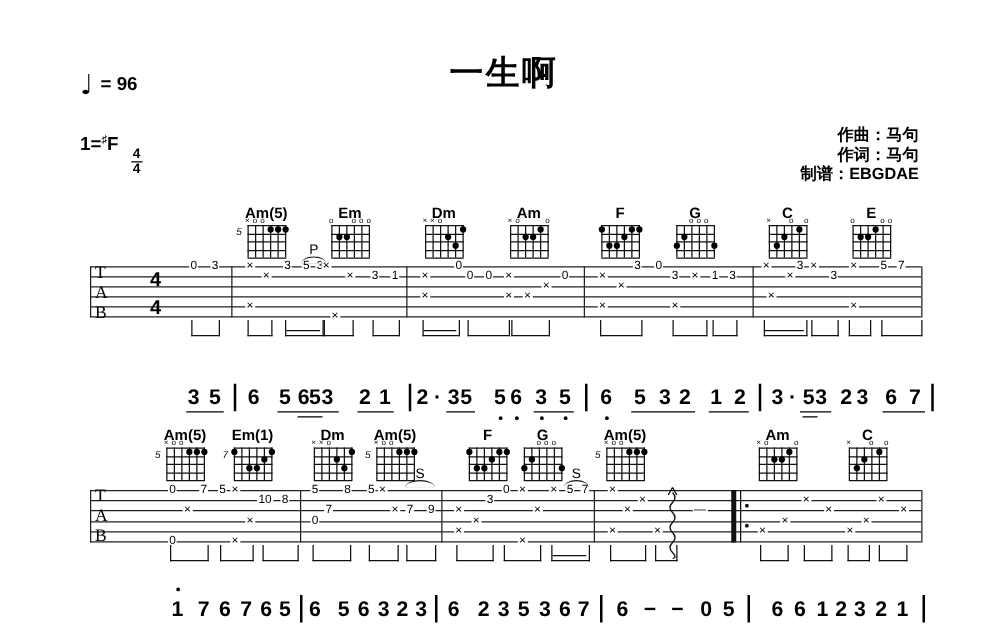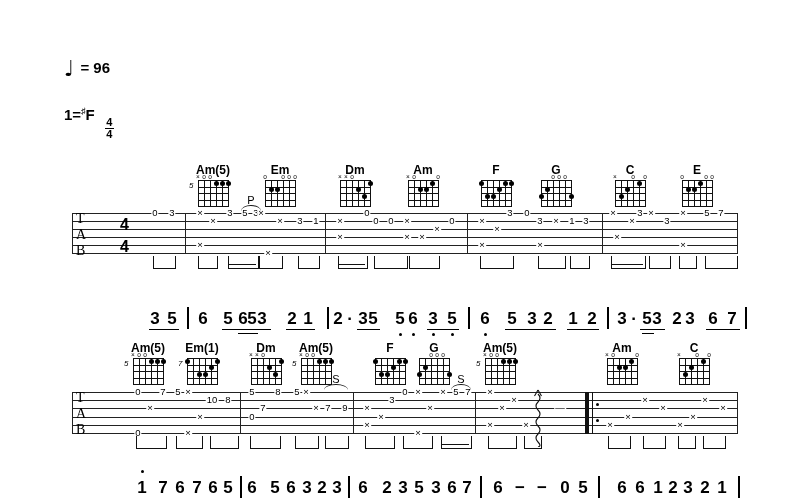--- a/index.html
+++ b/index.html
@@ -14,34 +14,40 @@
   .keysig sup{font-size:9px;}
   .frac{display:inline-flex;flex-direction:column;align-items:center;margin-left:10px;font-size:11px;line-height:10px;vertical-align:-6px;}
   .frac .fbar{width:9px;height:1px;background:#000;margin:0.5px 0;}
   .instruction{left:64px;top:132px;font-size:14.5px;font-weight:bold;}
   .credits{right:71px;top:100px;text-align:right;font-size:13px;line-height:15.5px;font-weight:bold;}
 </style>
 </head>
 <body>
 
 <div id="page">
+  <div class="abs title">一生啊</div>
 
   <div class="abs tempo">
     <span class="glyph">♩</span><span>=  96</span>
   </div>
 
   <div class="abs keysig">
     <span>1=</span><sup>♯</sup><span>F</span><span class="frac">
         <span>4</span>
         <span class="fbar"></span>
         <span>4</span>
       </span>
   </div>
 
 
+  <div class="abs credits">
+    <div>作曲：马句</div>
+    <div>作词：马句</div>
+    <div>制谱：EBGDAE</div>
+  </div>
 
   <div id="score">
       <div class="abs" style="left: 178px; top: 163px; width: 70px; text-align: center; font-size: 12px; font-weight: bold;">Am(5)</div>
       <div class="abs" style="left: 189px; top: 181px; font-size: 8px; font-style: italic;">5</div>
       <div class="abs" style="left: 195px; top: 174px; width: 6px; text-align: center; font-size: 6.5px; line-height: 6px;">×</div>
       <div class="abs" style="left: 201px; top: 174px; width: 6px; text-align: center; font-size: 6.5px; line-height: 6px;">o</div>
       <div class="abs" style="left: 207px; top: 174px; width: 6px; text-align: center; font-size: 6.5px; line-height: 6px;">o</div>
       <div class="abs" style="left: 198px; top: 180px; width: 1px; height: 26px; background: rgb(17, 17, 17);"></div>
       <div class="abs" style="left: 204px; top: 180px; width: 1px; height: 26px; background: rgb(17, 17, 17);"></div>
       <div class="abs" style="left: 210px; top: 180px; width: 1px; height: 26px; background: rgb(17, 17, 17);"></div>

